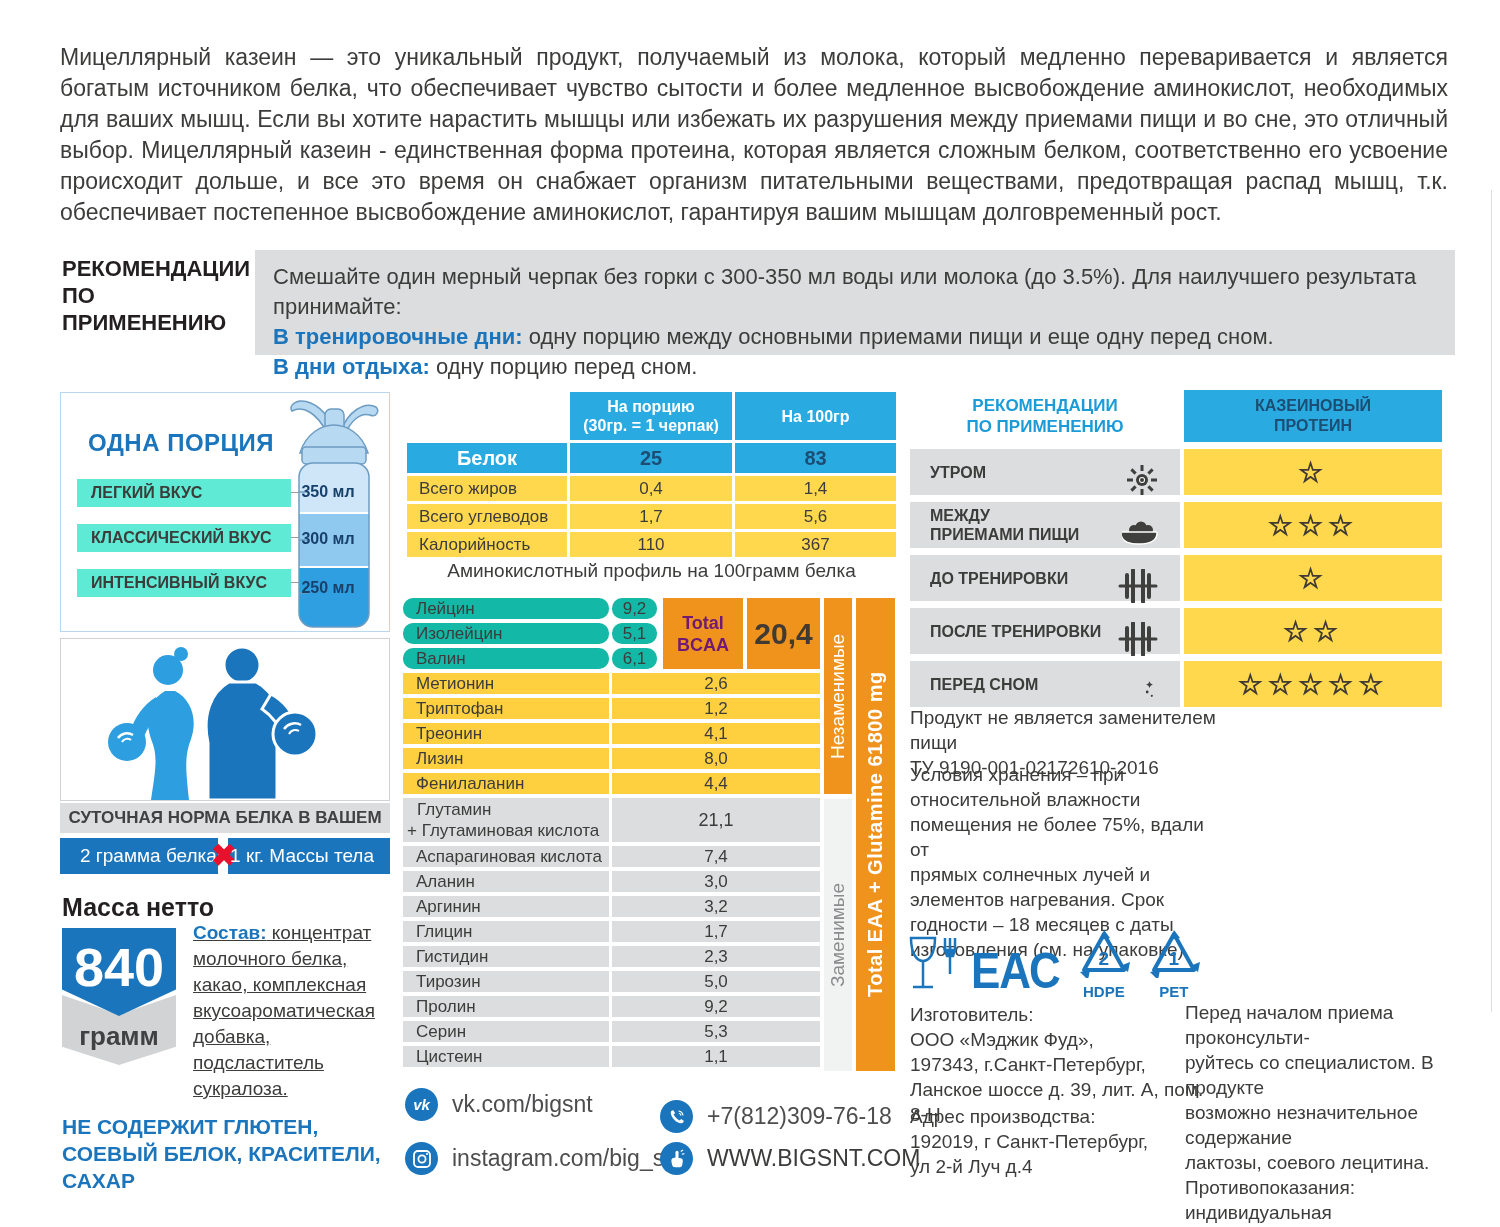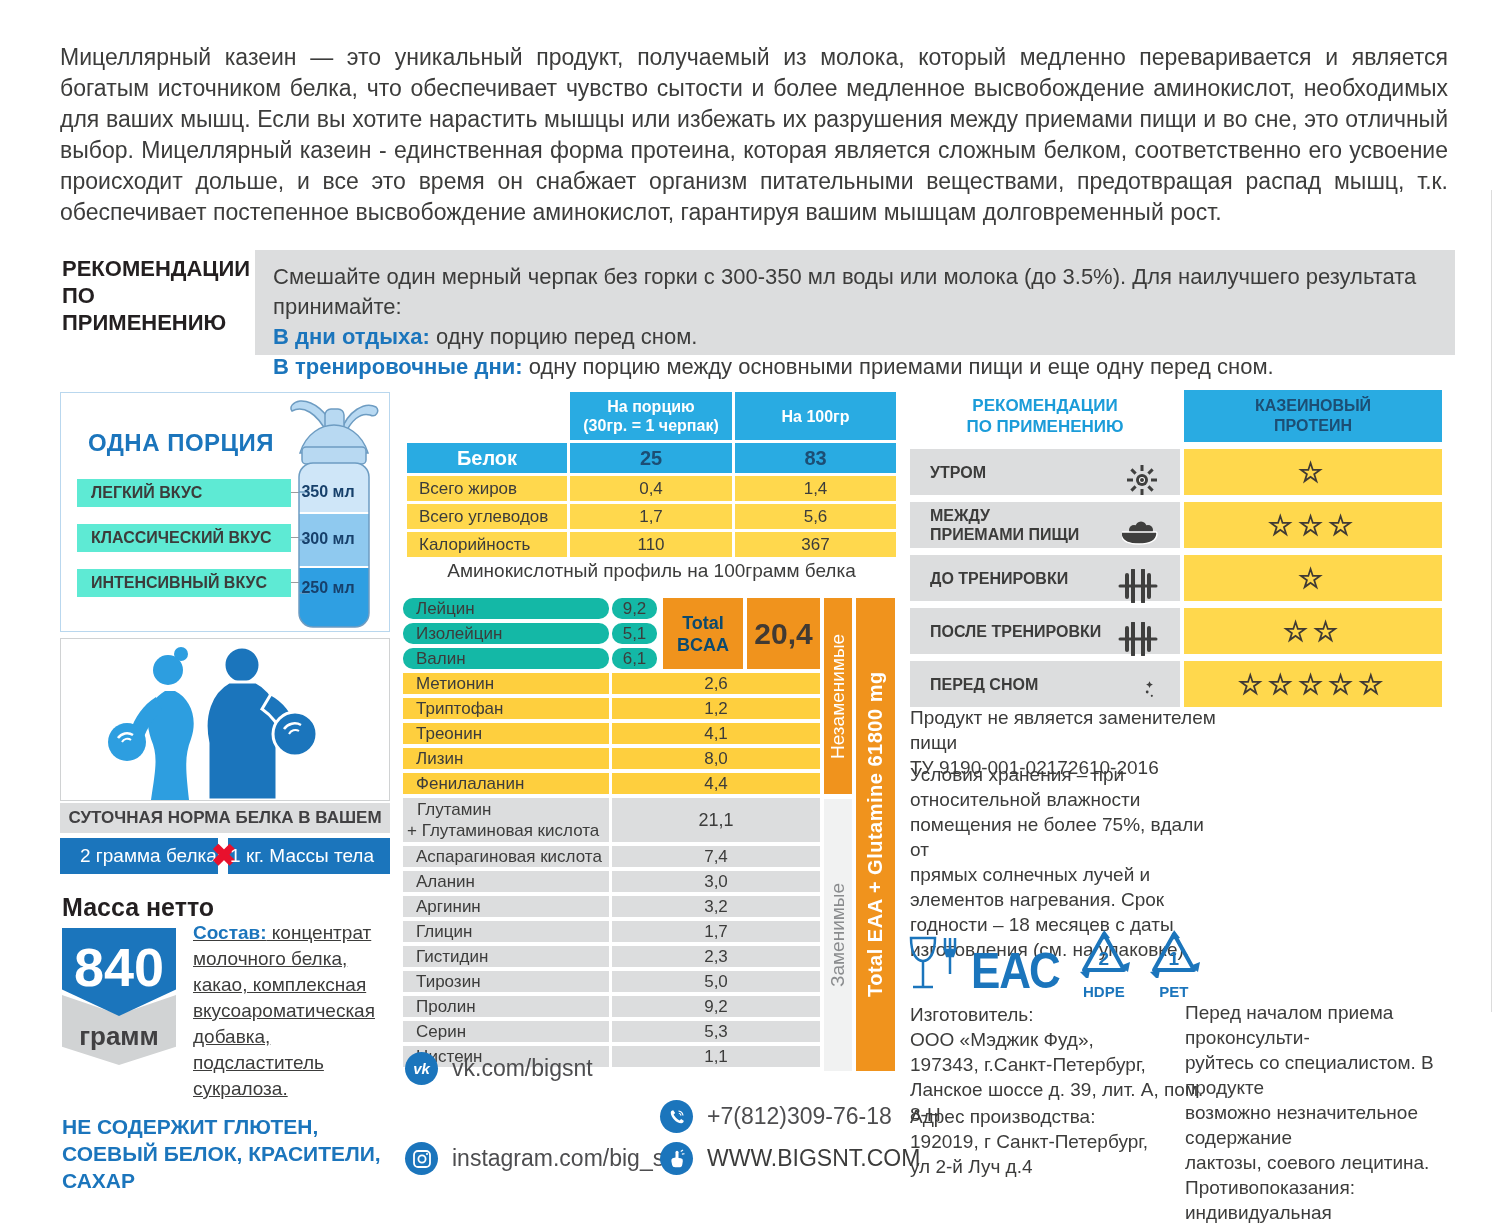--- a/index.html
+++ b/index.html
@@ -64,21 +64,21 @@
   
   #amino{left:403px;top:598px;width:492px;height:475px;}
   .arow{position:absolute;display:flex;}
   .alab{width:206px;margin-right:3px;box-sizing:border-box;padding-left:13px;font-size:17px;}
   .aval{box-sizing:border-box;text-align:center;font-size:17px;}
   .bcaa{background:#14b8a6;border-radius:10px;}
   .gold{background:#fecf3e;}
   .grayrow{background:#dcddde;}
   .h21{height:21px;line-height:21px;}
   #bcaa-total{position:absolute;left:260px;top:0;width:80px;height:71px;background:#f0931d;
-              color:#0c4a6e;font-weight:bold;font-size:18px;line-height:22px;display:flex;
+              color:#701a75;font-weight:bold;font-size:18px;line-height:22px;display:flex;
               align-items:center;justify-content:center;text-align:center;white-space:pre-line;}
   #bcaa-value{position:absolute;left:344px;top:0;width:73px;height:71px;background:#f0931d;
               color:#413a33;font-weight:bold;font-size:30px;display:flex;align-items:center;justify-content:center;}
   .vstrip{position:absolute;writing-mode:vertical-rl;transform:rotate(180deg);
           display:flex;align-items:center;justify-content:center;}
   #strip-ess{left:421px;top:0;width:28px;height:196px;background:#f0931d;color:#fff;font-size:19px;}
   #strip-noness{left:421px;top:201px;width:28px;height:272px;background:#f1f2f2;color:#8a8c8e;font-size:19px;}
   #strip-total{left:453px;top:0;width:39px;height:473px;background:#f0931d;color:#fff;
                font-size:20px;font-weight:bold;letter-spacing:.5px;}
   #glut-row{position:absolute;left:0;top:200px;display:flex;}
@@ -126,22 +126,22 @@
 <body>
 
 <div id="label">
 
   <div id="intro" class="abs">Мицеллярный казеин — это уникальный продукт, получаемый из молока, который медленно переваривается и является богатым источником белка, что обеспечивает чувство сытости и более медленное высвобождение аминокислот, необходимых для ваших мышц. Если вы хотите нарастить мышцы или избежать их разрушения между приемами пищи и во сне, это отличный выбор. Мицеллярный казеин - единственная форма протеина, которая является сложным белком, соответственно его усвоение происходит дольше, и все это время он снабжает организм питательными веществами, предотвращая распад мышц, т.к. обеспечивает постепенное высвобождение аминокислот, гарантируя вашим мышцам долговременный рост.</div>
 
   <div id="usage-label" class="abs">РЕКОМЕНДАЦИИ
 ПО ПРИМЕНЕНИЮ</div>
   <div id="usage-box" class="abs">
     <div><span>Смешайте один мерный черпак без горки с 300-350 мл воды или молока (до 3.5%).  Для наилучшего результата принимайте:</span></div>
+    <div><span class="blue-txt">В тренировочные дни:</span><span> одну порцию между основными приемами пищи и еще одну перед сном.</span></div>
     <div><span class="blue-txt">В дни отдыха:</span><span> одну порцию перед сном.</span></div>
-    <div><span class="blue-txt">В тренировочные дни:</span><span> одну порцию между основными приемами пищи и еще одну перед сном.</span></div>
   </div>
 
   <div id="serving-box" class="abs">
     <div id="serving-title">ОДНА ПОРЦИЯ</div>
     <div class="flavor-bar" style="top:86px;">ЛЕГКИЙ ВКУС</div>
     <div class="flavor-bar" style="top:131px;">КЛАССИЧЕСКИЙ ВКУС</div>
     <div class="flavor-bar" style="top:176px;">ИНТЕНСИВНЫЙ ВКУС</div>
     <div id="shaker">
       <svg width="98" height="232" viewBox="0 0 98 232">
         <g fill="#b8d9f2" stroke="#6d9cc2" stroke-width="1.5">
@@ -484,21 +484,21 @@
   <div id="consult" class="abs legal pre">Перед началом приема проконсульти-
 руйтесь со специалистом. В продукте
 возможно незначительное содержание
 лактозы, соевого лецитина.
 Противопоказания: индивидуальная
 непереносимость любого из
 компонентов, беременность,
 кормление грудью.</div>
   <div id="edge-line" class="abs"></div>
 
-  <div class="contact" style="left:405px;top:1052px;text-align:right;">
+  <div class="contact" style="left:405px;top:1088px;text-align:right;">
     <span class="cicon" style="font-size:15px;font-weight:bold;font-style:italic;">vk</span>
     <span class="ctext">vk.com/bigsnt</span>
   </div>
   <div class="contact" style="left:405px;top:1142px;">
     <span class="cicon">
       <svg width="18" height="18" viewBox="0 0 18 18" fill="none" stroke="#fff" stroke-width="1.8">
           <rect x="1" y="1" width="16" height="16" rx="4"></rect>
           <circle cx="9" cy="9" r="3.6"></circle>
           <circle cx="14" cy="4" r="1.1" fill="#fff" stroke="none"></circle>
         </svg>

